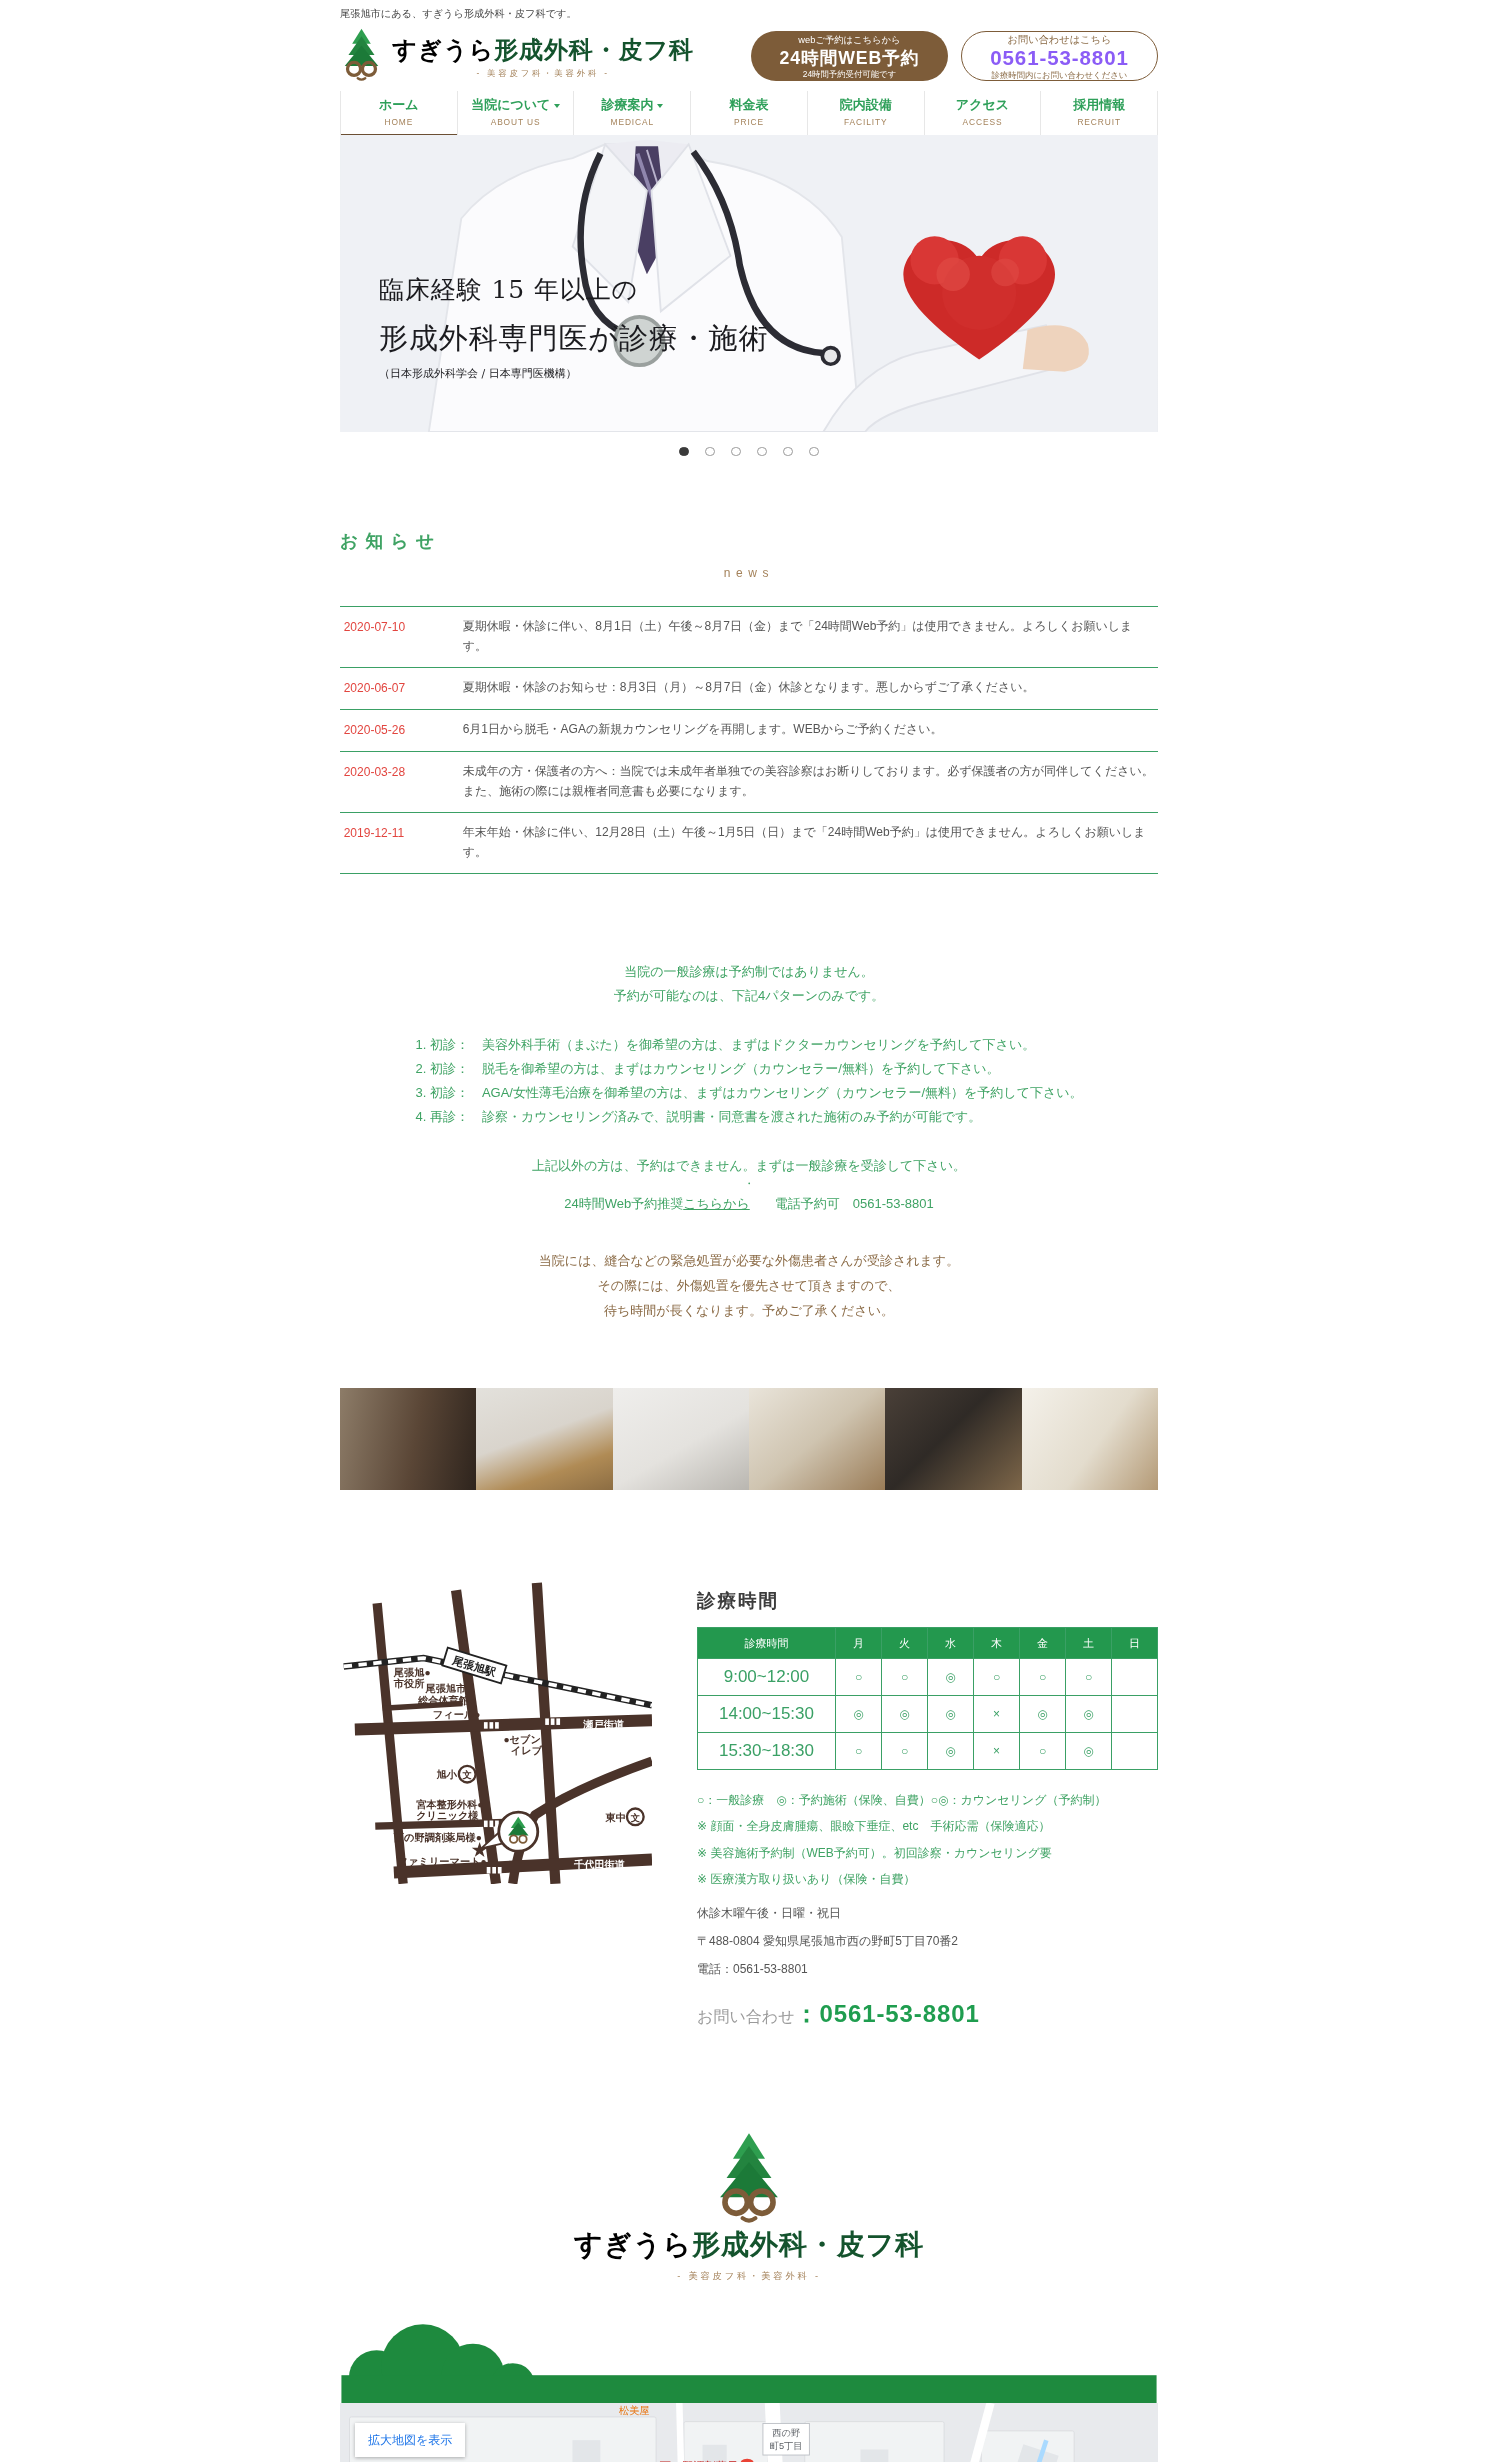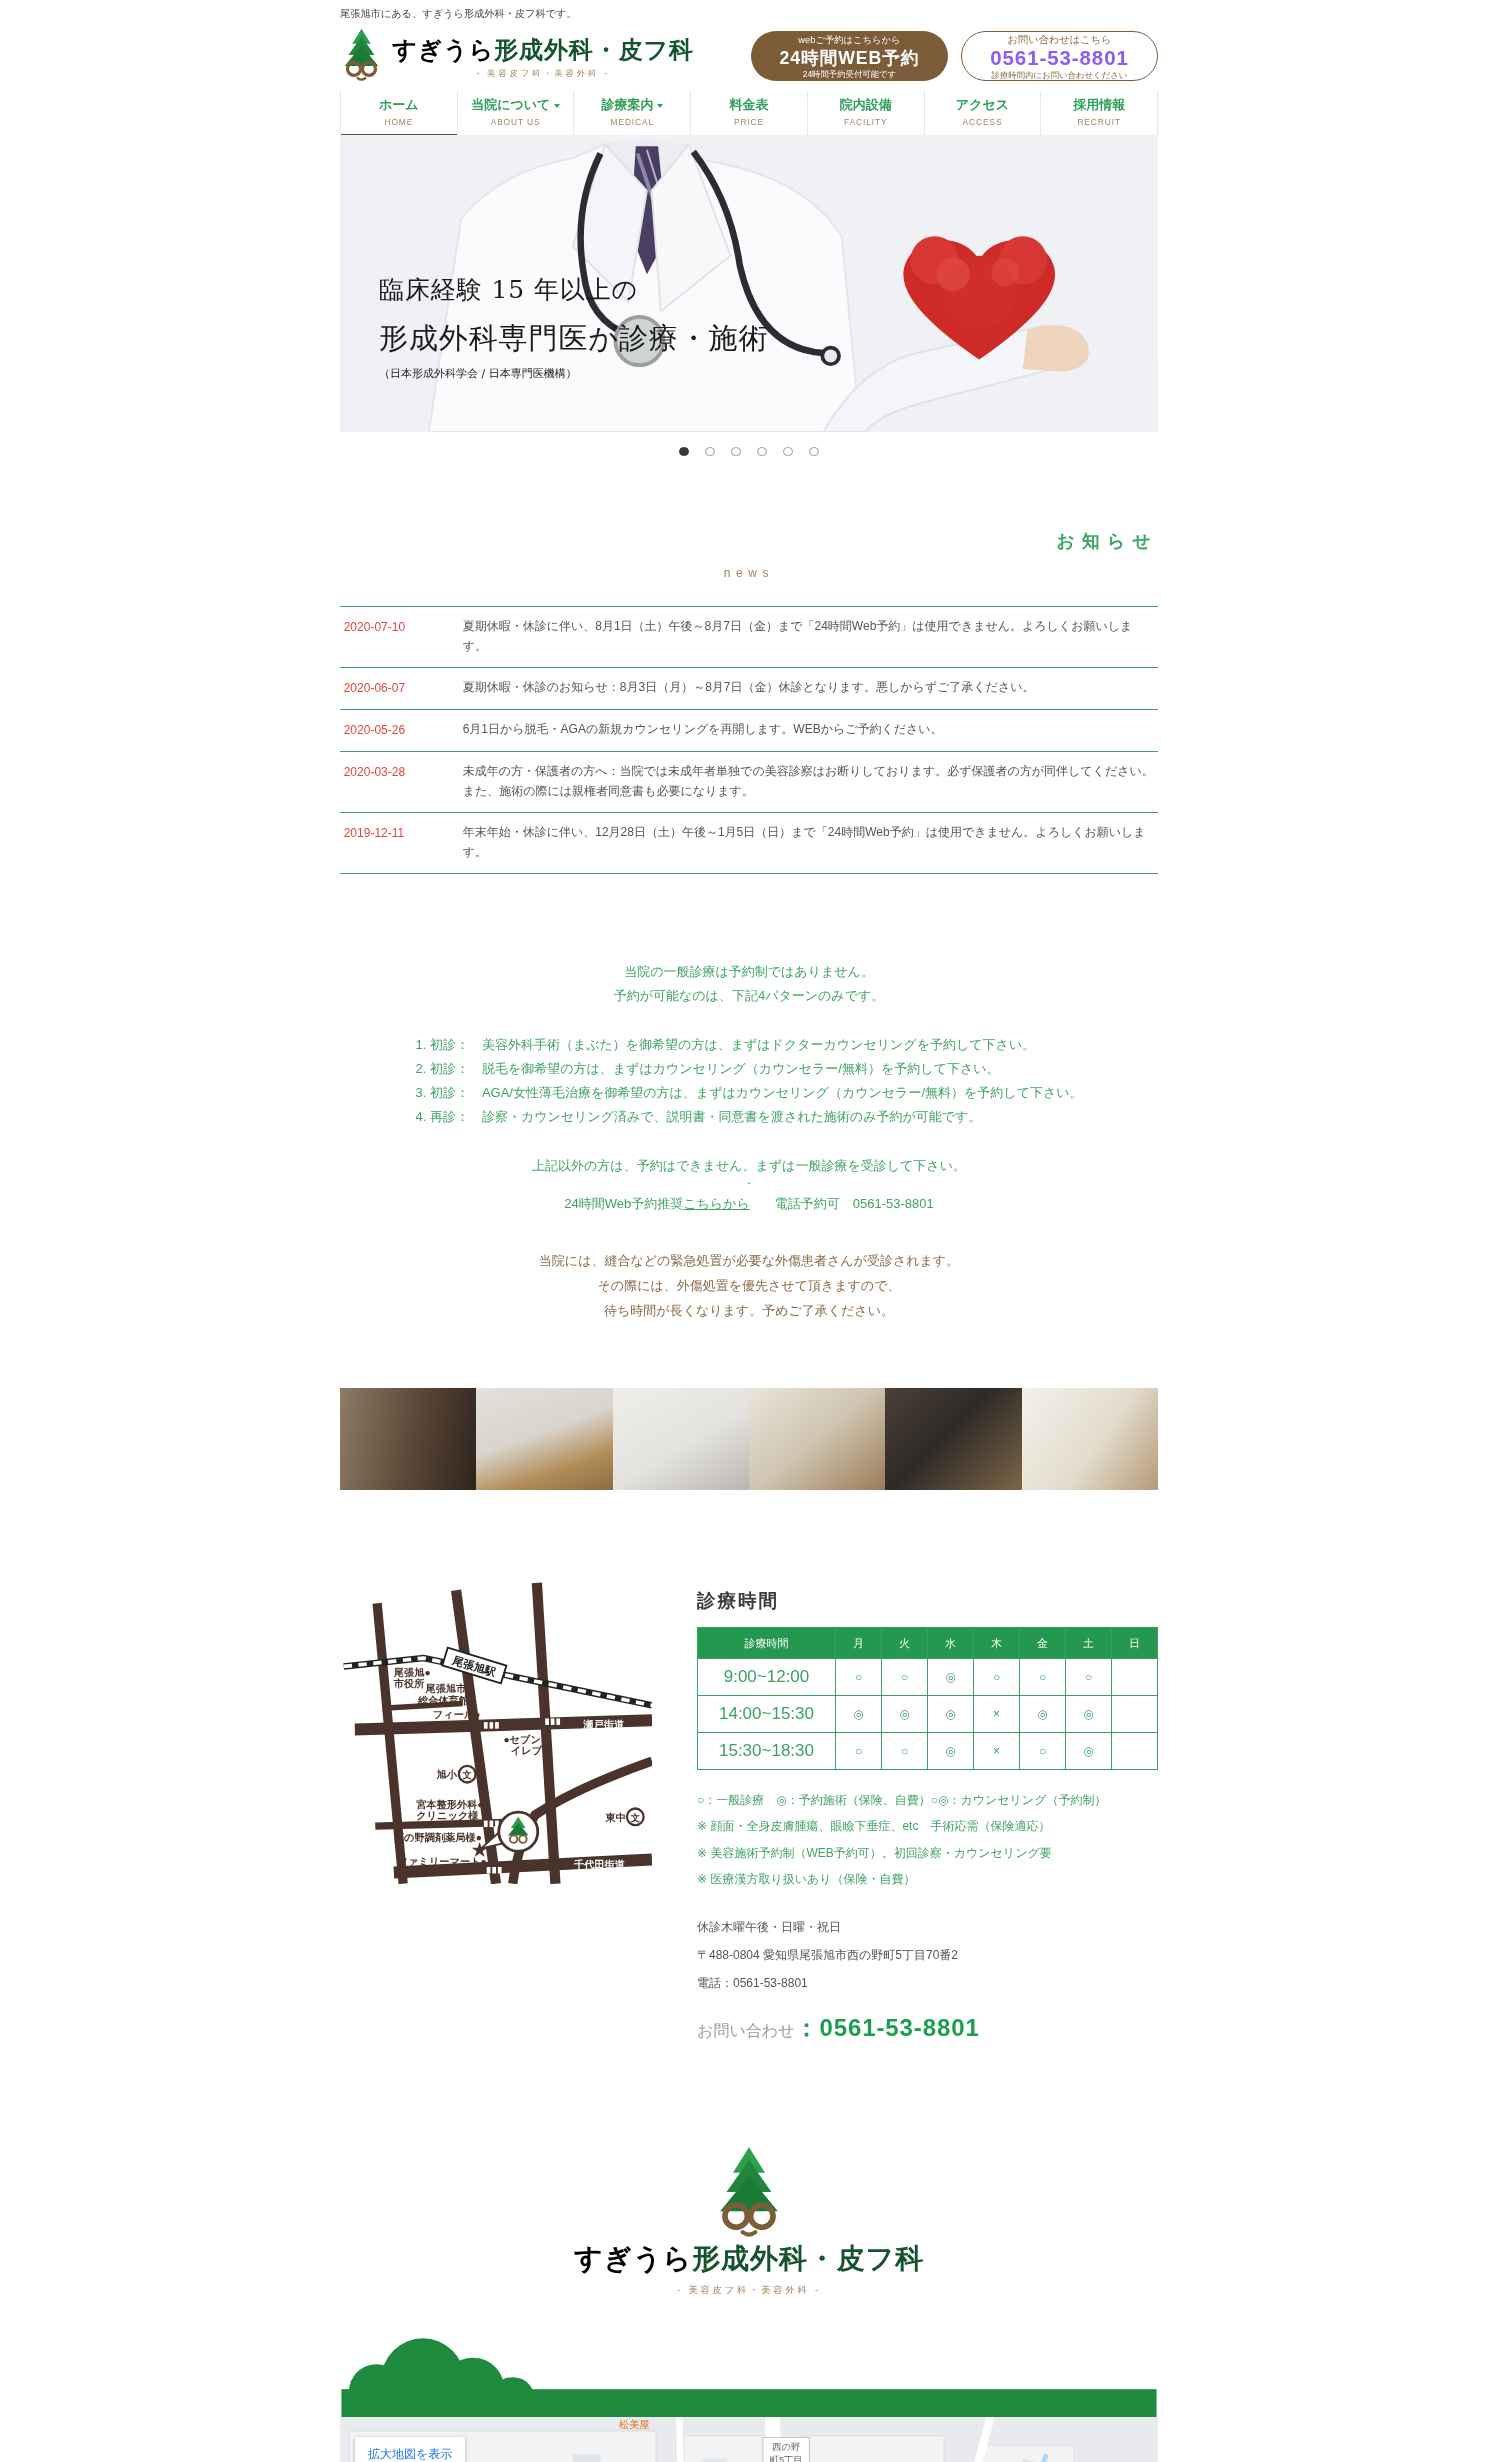--- a/index.html
+++ b/index.html
@@ -45,21 +45,21 @@
   .hero-copy .l2 { font-size:29px; margin-top:13px; letter-spacing:0.9px; }
   .hero-copy .l3 { font-size:11px; margin-top:7.4px; }
 
   
   .dots { display:flex; justify-content:center; gap:16.7px; padding:15px 0 5.6px; }
   .dot { width:9.3px; height:9.3px; border-radius:50%; border:0.9px solid #9a9a9a; background:#fff; cursor:pointer; }
   .dot.active { background:#3a3a3a; border-color:#3a3a3a; }
 
   
   .news { margin-top:67px; }
-  .sec-title { text-align:right; font-size:17.7px; letter-spacing:7.4px; color:#3fa364; font-weight:bold; }
+  .sec-title { text-align:left; font-size:17.7px; letter-spacing:7.4px; color:#3fa364; font-weight:bold; }
   .sec-sub { text-align:center; font-size:12px; letter-spacing:5.6px; color:#a4825a; margin-top:13px; }
   .news-list { margin-top:26px; border-bottom:0.9px solid #3aa065; }
   .news-row { display:flex; border-top:0.9px solid #3aa065; padding:10.2px 3.7px; font-size:12px; line-height:1.65; }
   .news-date { width:119px; flex:none; color:#e2453f; padding-top:0.9px; }
   .news-text { color:#555; }
 
   
   .reserve { margin-top:86px; text-align:center; color:#3fa364; font-size:13px; line-height:1.9; }
   .reserve .patterns { display:inline-block; text-align:left; margin-top:24px; line-height:1.85; }
   .reserve .outro { margin-top:24px; }
@@ -83,21 +83,21 @@
   .clinic { margin-top:74px; display:flex; gap:45px; }
   .handmap { width:312px; flex:none; }
   .hours { flex:1; padding-top:24px; }
   .hours h2 { font-size:18.6px; color:#3c3c3c; letter-spacing:1.9px; margin-bottom:13px; }
   table.times { border-collapse:collapse; width:100%; }
   table.times th, table.times td { border:0.9px solid #3aa065; text-align:center; font-weight:normal; }
   table.times thead th { background:#23984e; color:#fff; font-size:11px; height:31px; }
   table.times td { height:37px; font-size:12px; color:#3aa065; }
   table.times td.time { font-size:17px; }
   .hours-notes { margin-top:16.7px; font-size:12px; color:#3fa364; line-height:2.2; }
-  .hours-info { margin-top:22px; font-size:12px; color:#555; line-height:2.3; }
+  .hours-info { margin-top:8px; font-size:12px; color:#555; line-height:2.3; }
   .contact-line { margin-top:15px; }
   .contact-line .lbl { color:#9a9a9a; font-size:16px; }
   .contact-line .val { color:#1f9d4f; font-size:24px; font-weight:bold; letter-spacing:0.9px; }
 
   
   .footer-logo { margin-top:100px; text-align:center; }
   .footer-logo .brand-name { font-size:28px; }
   .footer-logo .brand-sub { font-size:9.3px; margin-top:5.6px; }
 
   

